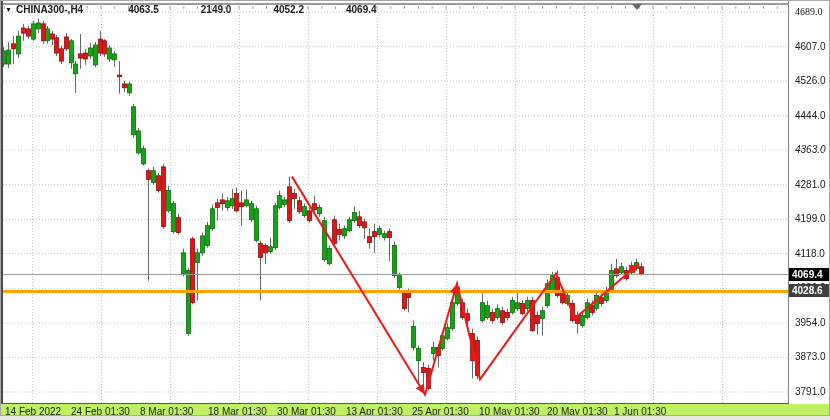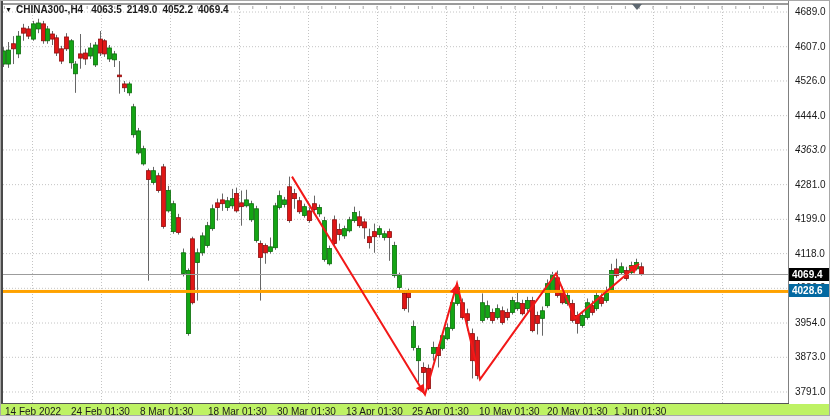--- a/index.html
+++ b/index.html
@@ -7,32 +7,32 @@
           box-sizing:border-box;border:1px solid #a8a8a8;}
   #chart-svg{position:absolute;left:0;top:0;}
   .topborder{position:absolute;left:0;top:2px;width:830px;height:2px;background:#9a9a9a;}
   .leftborder{position:absolute;left:0;top:0;width:2px;height:403px;background:#4a4a4a;}
   .rightsep{position:absolute;left:787px;top:0;width:1px;height:403px;background:#808080;}
   .bottomsep{position:absolute;left:0;top:402px;width:830px;height:1px;background:#555555;}
   .header{position:absolute;left:4px;top:3px;height:11px;font-size:10px;font-weight:bold;
           color:#1a1a1a;white-space:nowrap;z-index:6;display:flex;align-items:center;}
   .header .tri{font-size:7px;margin-right:4px;color:#111;}
   .header .sym{margin-right:8px;}
-  .header .q{margin-right:5px;}
+  .header .q{margin-right:5px;margin-left:37px;}
   .scrollmark{position:absolute;left:631px;top:3px;width:0;height:0;z-index:6;
           border-left:5px solid transparent;border-right:5px solid transparent;
           border-top:6px solid #5d6770;}
   .yaxis{position:absolute;left:788px;top:0;width:42px;height:403px;background:#ffffff;z-index:4;}
   .ylabel{position:absolute;left:6px;font-size:10px;color:#1a1a1a;white-space:nowrap;}
   .xaxis{position:absolute;left:0;top:403px;width:830px;height:17px;background:#bef264;z-index:4;}
   .xlabel{position:absolute;top:2px;font-size:10px;color:#1a1a1a;white-space:nowrap;}
   .badge{position:absolute;left:788px;width:42px;font-size:10px;font-weight:bold;color:#ffffff;
          padding:1px 0 1px 3px;box-sizing:border-box;z-index:5;}
   #bid-badge{background:#000000;}
-  #hline-badge{background:#0369a1;}
+  #hline-badge{background:#404040;}
 </style>
 </head>
 <body>
 
 <div class="window">
   <svg id="chart-svg" width="830" height="420">
       <g>
         <line x1="2" y1="11" x2="787" y2="11" stroke="#c4c4c4" stroke-width="1" stroke-dasharray="1 2"></line>
         <line x1="2" y1="45.69912" x2="787" y2="45.69912" stroke="#c4c4c4" stroke-width="1" stroke-dasharray="1 2"></line>
         <line x1="2" y1="79.97507999999999" x2="787" y2="79.97507999999999" stroke="#c4c4c4" stroke-width="1" stroke-dasharray="1 2"></line>
@@ -459,21 +459,21 @@
     <span class="sym">CHINA300-,H4</span>
     <span class="q">4063.5</span>
     <span class="q">2149.0</span>
     <span class="q">4052.2</span>
     <span class="q">4069.4</span>
   </div>
 
   <div class="scrollmark"></div>
 
   <div class="yaxis" id="yaxis">
-      <div class="ylabel" style="top: 5px;">4689.0</div>
+      <div class="ylabel" style="top: 5px; font-family: Liberation Serif, serif;">4689.0</div>
       <div class="ylabel" style="top: 39.6991px;">4607.0</div>
       <div class="ylabel" style="top: 73.9751px;">4526.0</div>
       <div class="ylabel" style="top: 108.674px;">4444.0</div>
       <div class="ylabel" style="top: 142.95px; font-style: italic;">4363.0</div>
       <div class="ylabel" style="top: 177.649px;">4281.0</div>
       <div class="ylabel" style="top: 212.348px;">4199.0</div>
       <div class="ylabel" style="top: 246.624px;">4118.0</div>
       <div class="ylabel" style="top: 281.323px;">4036.0</div>
       <div class="ylabel" style="top: 316.023px;">3954.0</div>
       <div class="ylabel" style="top: 350.299px;">3873.0</div>

